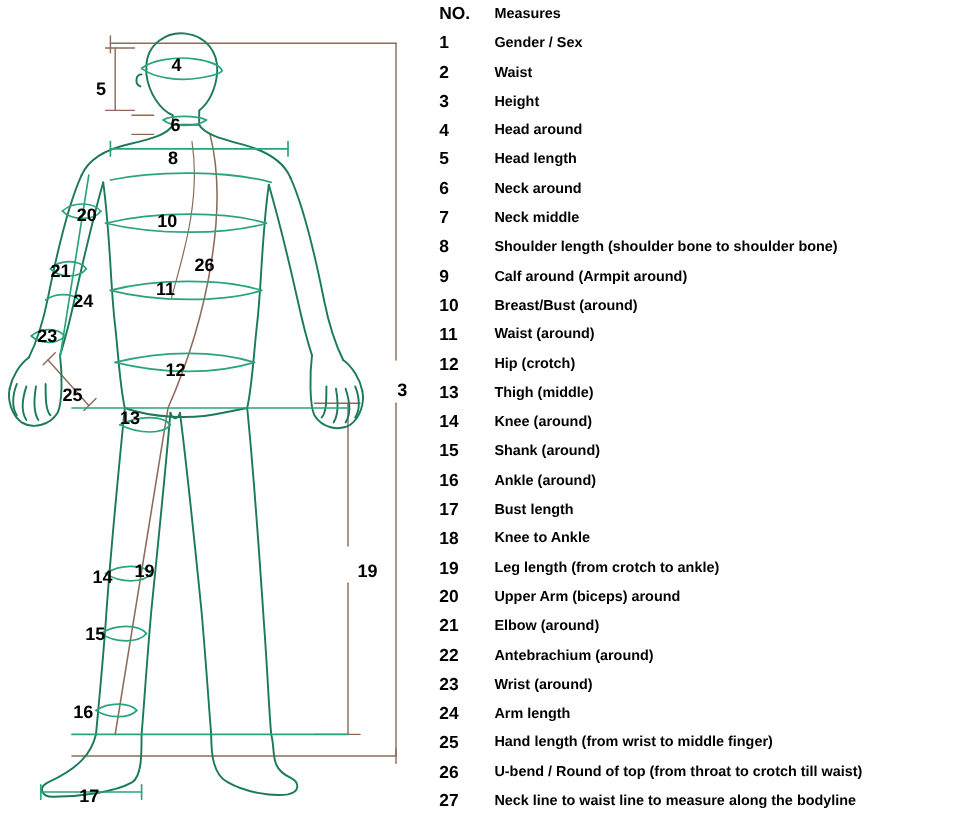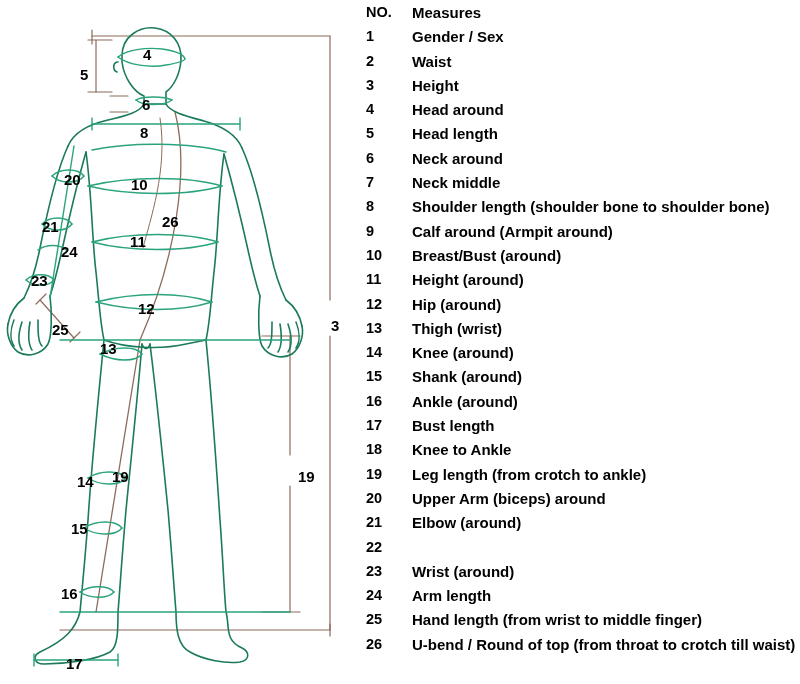--- a/index.html
+++ b/index.html
@@ -60,21 +60,21 @@
     flex: 0 0 52px;
     font-size: 14.5px;
     font-weight: bold;
     color: #000;
     text-align: left;
     padding-left: 6px;
     box-sizing: border-box;
   }
   .col-measure {
     flex: 1 1 auto;
-    font-size: 15px;
+    font-size: 12px;
     font-weight: bold;
     color: #000;
     white-space: nowrap;
   }
   .row.header .col-no,
   .row.header .col-measure {
     font-weight: bold;
   }
 </style>
 </head>
@@ -304,29 +304,29 @@
     <div class="row">
         <div class="col-no">9</div>
         <div class="col-measure">Calf around (Armpit around)</div>
       </div>
     <div class="row">
         <div class="col-no">10</div>
         <div class="col-measure">Breast/Bust (around)</div>
       </div>
     <div class="row">
         <div class="col-no">11</div>
-        <div class="col-measure">Height (around)</div>
+        <div class="col-measure">Waist (around)</div>
       </div>
     <div class="row">
         <div class="col-no">12</div>
-        <div class="col-measure">Hip (around)</div>
+        <div class="col-measure">Hip (crotch)</div>
       </div>
     <div class="row">
         <div class="col-no">13</div>
-        <div class="col-measure">Thigh (wrist)</div>
+        <div class="col-measure">Thigh (middle)</div>
       </div>
     <div class="row">
         <div class="col-no">14</div>
         <div class="col-measure">Knee (around)</div>
       </div>
     <div class="row">
         <div class="col-no">15</div>
         <div class="col-measure">Shank (around)</div>
       </div>
     <div class="row">
@@ -348,33 +348,38 @@
     <div class="row">
         <div class="col-no">20</div>
         <div class="col-measure">Upper Arm (biceps) around</div>
       </div>
     <div class="row">
         <div class="col-no">21</div>
         <div class="col-measure">Elbow (around)</div>
       </div>
     <div class="row">
         <div class="col-no">22</div>
+        <div class="col-measure">Antebrachium (around)</div>
       </div>
     <div class="row">
         <div class="col-no">23</div>
         <div class="col-measure">Wrist (around)</div>
       </div>
     <div class="row">
         <div class="col-no">24</div>
         <div class="col-measure">Arm length</div>
       </div>
     <div class="row">
         <div class="col-no">25</div>
         <div class="col-measure">Hand length (from wrist to middle finger)</div>
       </div>
     <div class="row">
         <div class="col-no">26</div>
         <div class="col-measure">U-bend / Round of top (from throat to crotch till waist)</div>
       </div>
+    <div class="row">
+        <div class="col-no">27</div>
+        <div class="col-measure">Neck line to waist line to measure along the bodyline</div>
+      </div>
 
   </div>
 
 </div>
 
 </body></html>

